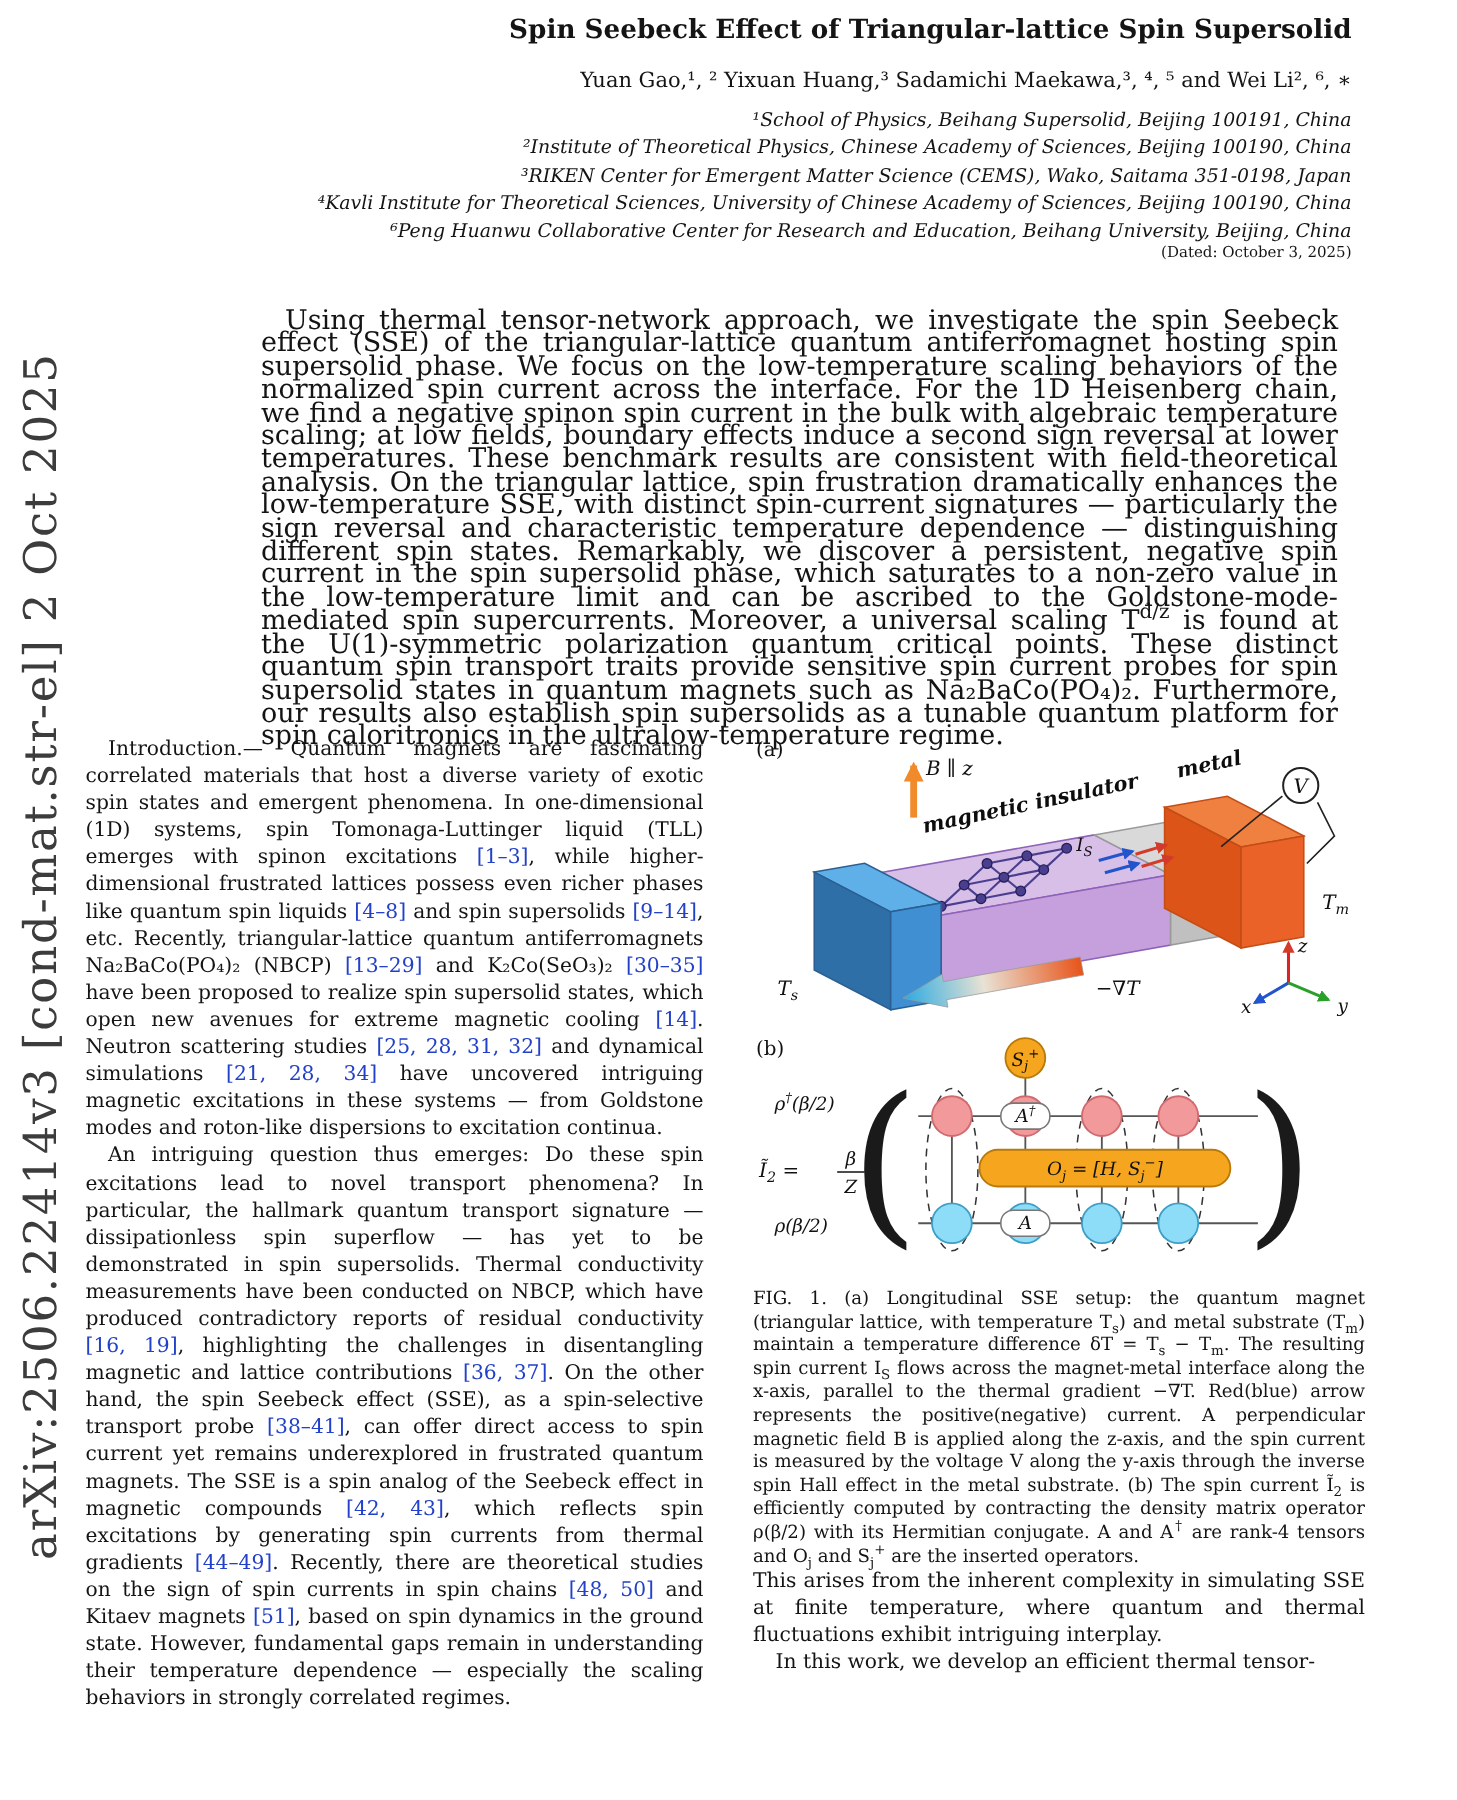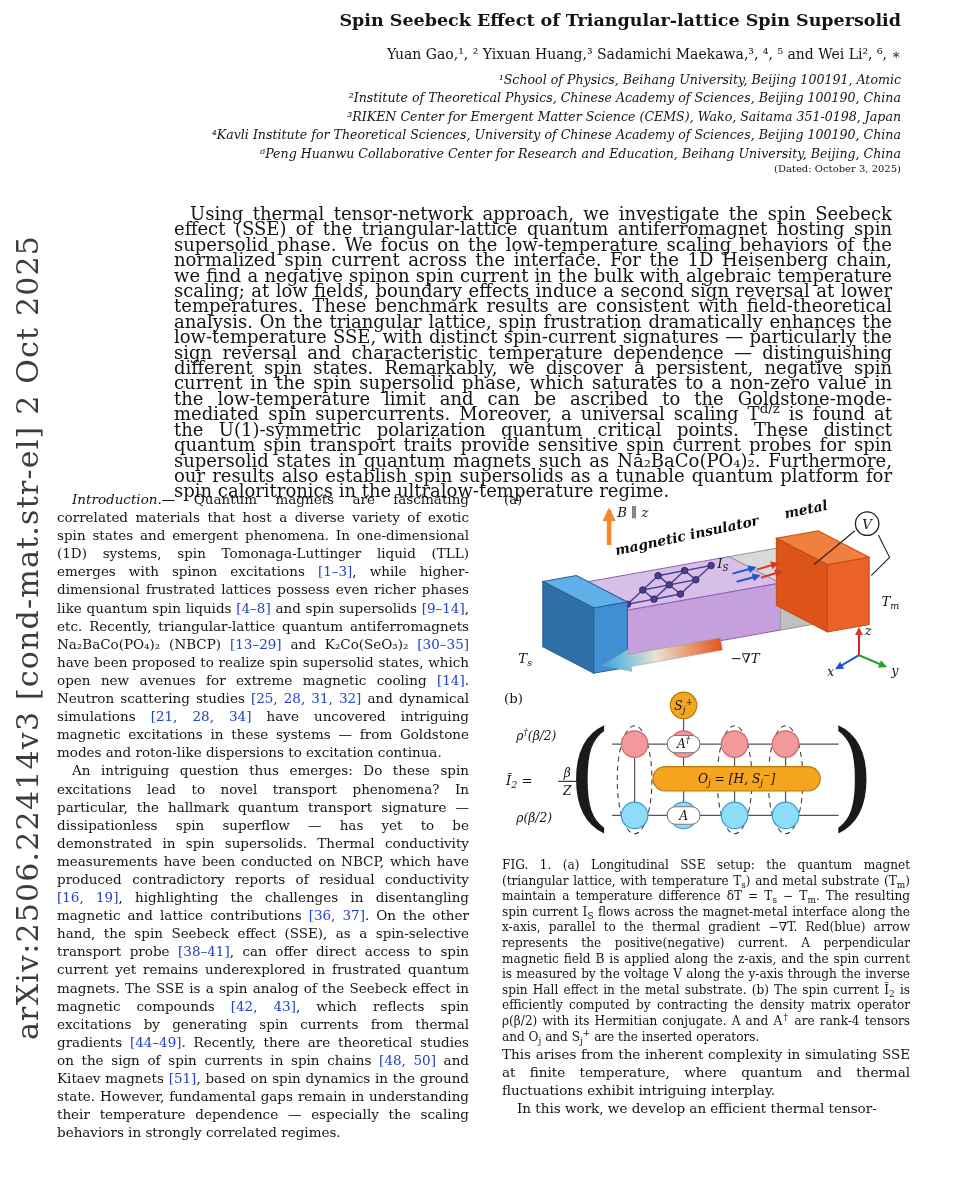--- a/index.html
+++ b/index.html
@@ -13,21 +13,21 @@
   .authors{font-size:14px;margin-bottom:9px}
   .aff{font-size:12.6px;font-style:italic;line-height:18.4px}
   .date{font-size:10px;margin-top:0}
   .abstract{position:absolute;top:206px;left:174px;width:718px;font-size:18px;
         line-height:15.4px;text-align:justify;text-indent:16px}
   .col{position:absolute;top:490px;font-size:13.5px;line-height:18.1px;text-align:justify}
   .col-left{left:57px;width:412px}
   .col-right{left:502px;width:408px}
   p.para{margin:0}
   p.indent{text-indent:15px}
-  .lead-italic{font-style:italic}
+  .lead-italic{}
   .cite{color:#2240c8;cursor:pointer}
   sub,sup{font-size:74%;line-height:0}
   .figure{margin:0}
   .panel{display:block;width:100%;height:auto}
   .caption{font-size:12.1px;line-height:15.6px;text-align:justify;margin-top:8px}
   .rpara1{margin-top:22px}
   svg text{font-family:"DejaVu Serif","DejaVu Sans",serif}
   .ftag{font-size:13px;fill:#111}
   .flab{font-style:italic;font-size:13px;fill:#111}
   .fsmall{font-style:italic;font-size:12px;fill:#111}
@@ -38,21 +38,21 @@
 <body>
 
 <div class="page">
 
   <div class="arxiv-stamp">arXiv:2506.22414v3  [cond-mat.str-el]  2 Oct 2025</div>
 
   <header class="header">
     <h1 class="title">Spin Seebeck Effect of Triangular-lattice Spin Supersolid</h1>
     <div class="authors">Yuan Gao,¹, ² Yixuan Huang,³ Sadamichi Maekawa,³, ⁴, ⁵ and Wei Li², ⁶, ∗</div>
     <div class="affiliations">
-      <div class="aff">¹School of Physics, Beihang University, Beijing 100191, Atomic</div>
+      <div class="aff">¹School of Physics, Beihang Supersolid, Beijing 100191, China</div>
       <div class="aff">²Institute of Theoretical Physics, Chinese Academy of Sciences, Beijing 100190, China</div>
       <div class="aff">³RIKEN Center for Emergent Matter Science (CEMS), Wako, Saitama 351-0198, Japan</div>
       <div class="aff">⁴Kavli Institute for Theoretical Sciences, University of Chinese Academy of Sciences, Beijing 100190, China</div>
       <div class="aff">⁶Peng Huanwu Collaborative Center for Research and Education, Beihang University, Beijing, China</div>
     </div>
     <div class="date">(Dated: October 3, 2025)</div>
   </header>
 
   <div class="abstract">Using thermal tensor-network approach, we investigate the spin Seebeck effect (SSE) of the triangular-lattice quantum antiferromagnet hosting spin supersolid phase. We focus on the low-temperature scaling behaviors of the normalized spin current across the interface. For the 1D Heisenberg chain, we find a negative spinon spin current in the bulk with algebraic temperature scaling; at low fields, boundary effects induce a second sign reversal at lower temperatures. These benchmark results are consistent with field-theoretical analysis. On the triangular lattice, spin frustration dramatically enhances the low-temperature SSE, with distinct spin-current signatures — particularly the sign reversal and characteristic temperature dependence — distinguishing different spin states. Remarkably, we discover a persistent, negative spin current in the spin supersolid phase, which saturates to a non-zero value in the low-temperature limit and can be ascribed to the Goldstone-mode-mediated spin supercurrents. Moreover, a universal scaling T<sup>d/z</sup> is found at the U(1)-symmetric polarization quantum critical points. These distinct quantum spin transport traits provide sensitive spin current probes for spin supersolid states in quantum magnets such as Na₂BaCo(PO₄)₂. Furthermore, our results also establish spin supersolids as a tunable quantum platform for spin caloritronics in the ultralow-temperature regime.</div>
 

